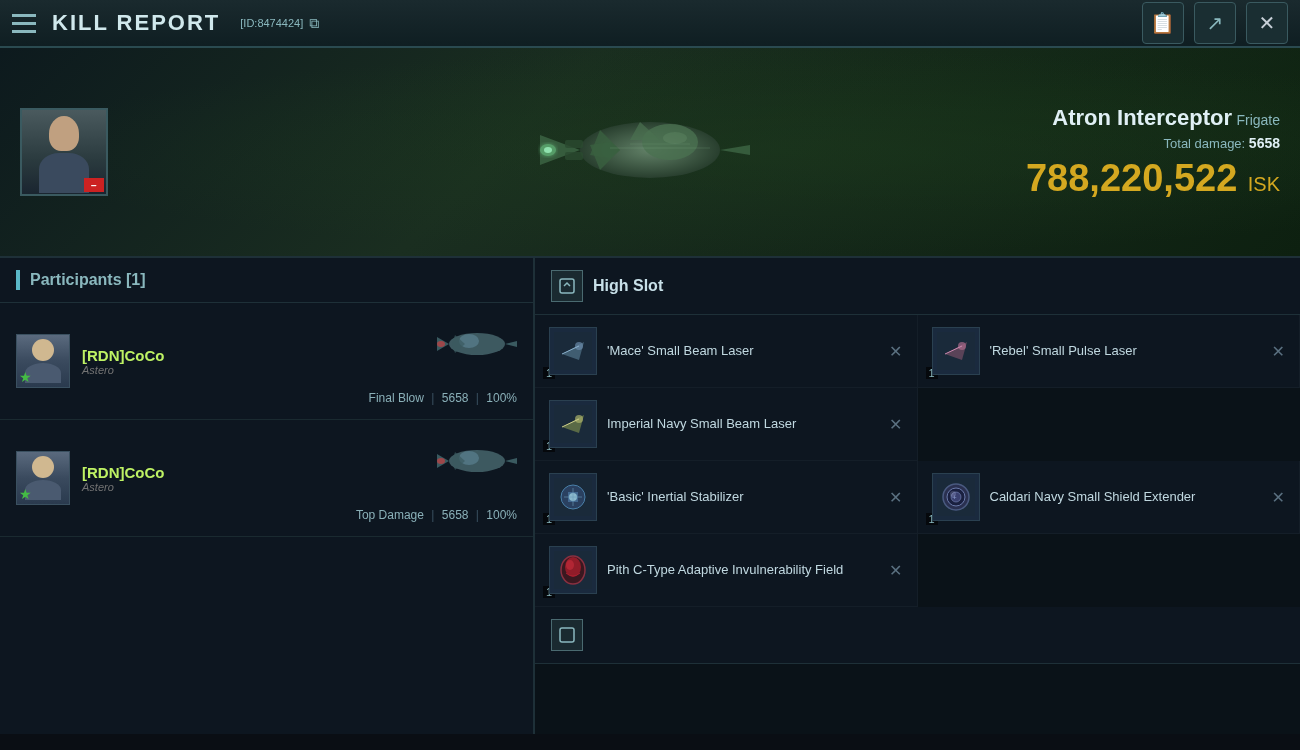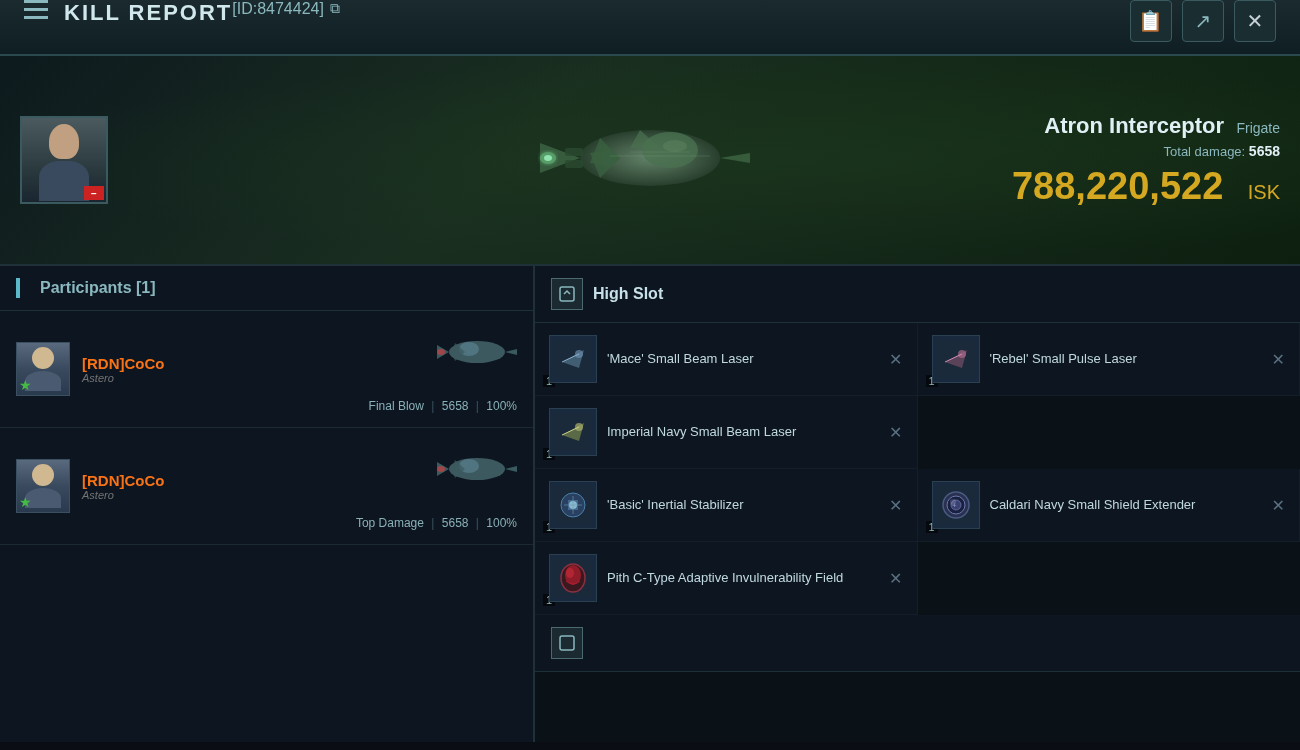--- a/index.html
+++ b/index.html
@@ -8,25 +8,25 @@
       height: 750px;
       background: #0a0e14;
       font-family: 'Arial', sans-serif;
       color: #c8d0d8;
       overflow: hidden;
     }
 
     
     .header {
       display: flex;
-      align-items: flex-start;
+      align-items: center;
       background: linear-gradient(180deg, #1a2a2e 0%, #0f1e22 100%);
       border-bottom: 2px solid #2a4a50;
-      padding: 0 24px;
-      height: 56px;
+      padding: 0 12px;
+      height: 48px;
       position: relative;
     }
     .header-menu-icon {
       display: flex;
       flex-direction: column;
       gap: 5px;
       margin-right: 16px;
       cursor: pointer;
     }
     .header-menu-icon span {
@@ -36,23 +36,23 @@
       background: #8ab8be;
     }
     .header-title {
       font-size: 22px;
       font-weight: bold;
       letter-spacing: 2px;
       color: #d0e8ec;
       text-transform: uppercase;
     }
     .header-id {
-      font-size: 16px;
-      color: #8ab8be;
-      margin-left: 0;
+      font-size: 11px;
+      color: #8ab8be;
+      margin-left: 20px;
     }
     .header-actions {
       display: flex;
       gap: 10px;
       margin-left: auto;
       align-items: center;
     }
     .header-btn {
       width: 42px;
       height: 42px;
@@ -179,42 +179,41 @@
       z-index: 1;
     }
     .ship-name {
       font-size: 22px;
       font-weight: bold;
       color: #e0f0f5;
     }
     .ship-type {
       font-size: 14px;
       color: #8ab8be;
-      margin-left: 8px;
     }
     .total-damage-label {
       font-size: 13px;
       color: #8ab8be;
       margin-top: 4px;
     }
     .total-damage-val {
       font-size: 14px;
       color: #e0f0f5;
       font-weight: bold;
     }
     .isk-value {
       font-size: 38px;
       font-weight: bold;
       color: #d4a820;
       margin-top: 4px;
     }
     .isk-label {
       font-size: 20px;
       color: #d4a820;
-      margin-left: 20px;
+      margin-left: 6px;
     }
     .kill-label {
       font-size: 26px;
       color: #e0f0f5;
       margin-top: 6px;
       font-weight: bold;
     }
 
     
     .main-body {
@@ -231,21 +230,21 @@
       flex-shrink: 0;
     }
     .section-header {
       padding: 12px 16px;
       font-size: 16px;
       font-weight: bold;
       color: #8ab8be;
       border-bottom: 1px solid #1e3038;
       display: flex;
       align-items: center;
-      gap: 20px;
+      gap: 10px;
     }
     .section-bar {
       width: 4px;
       height: 20px;
       background: #5ab8c8;
     }
     .participant-card {
       display: flex;
       align-items: center;
       padding: 14px 16px;
@@ -272,21 +271,21 @@
     .p-head { width: 22px; height: 22px; background: #d0b890; border-radius: 50%; margin-bottom: 2px; }
     .p-body { width: 36px; height: 20px; background: #4a5a70; border-radius: 50% 50% 0 0; }
     .p-star {
       position: absolute;
       bottom: 2px;
       left: 2px;
       color: #44bb44;
       font-size: 14px;
     }
     .participant-info { flex: 1; }
-    .p-name { font-size: 15px; color: #f97316; font-weight: bold; }
+    .p-name { font-size: 15px; color: #bef264; font-weight: bold; }
     .p-corp { font-size: 11px; color: #737373; font-style: italic; }
     .participant-stats {
       text-align: right;
       font-size: 12px;
       color: #8ab0b8;
       margin-top: 4px;
     }
     .stat-divider { color: #3a5060; margin: 0 4px; }
     .right-section {
       display: flex;

